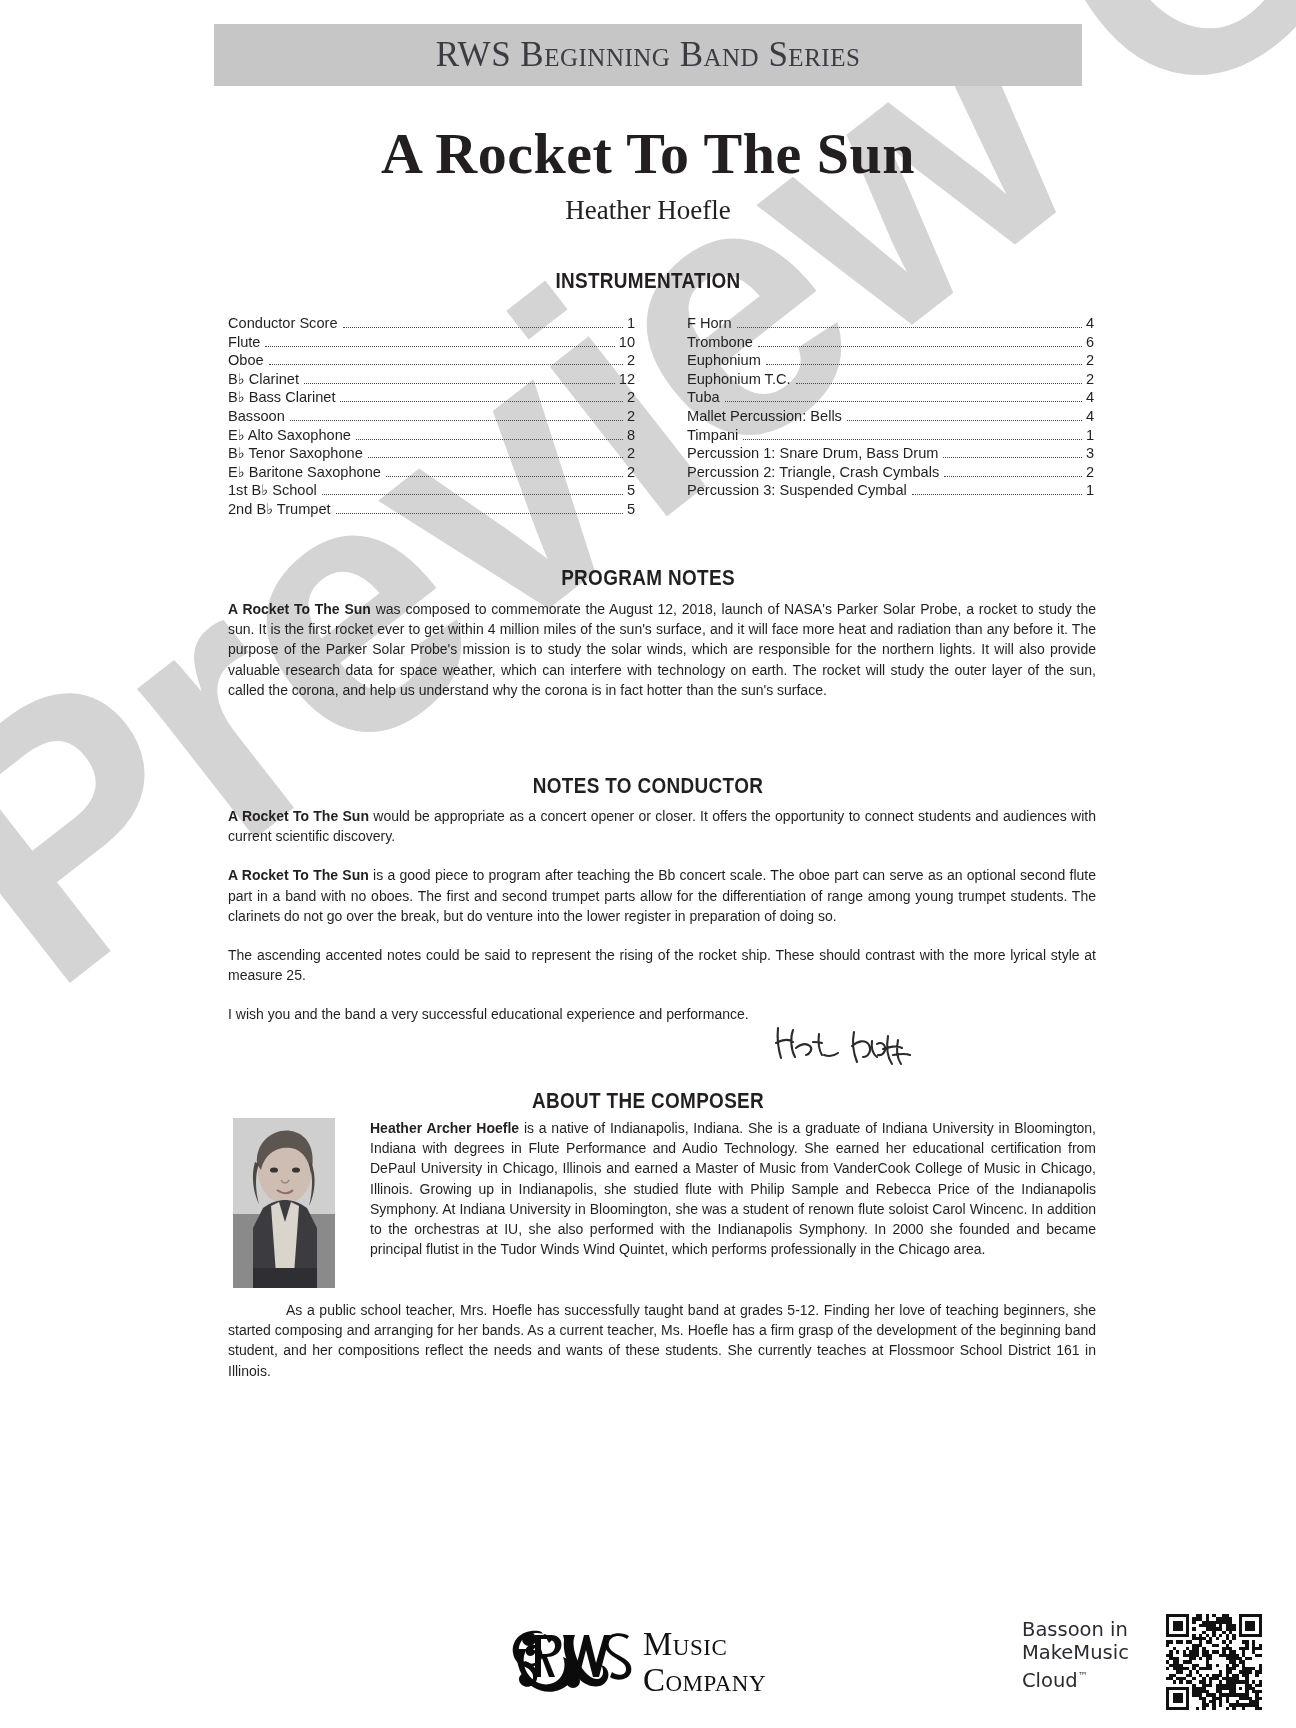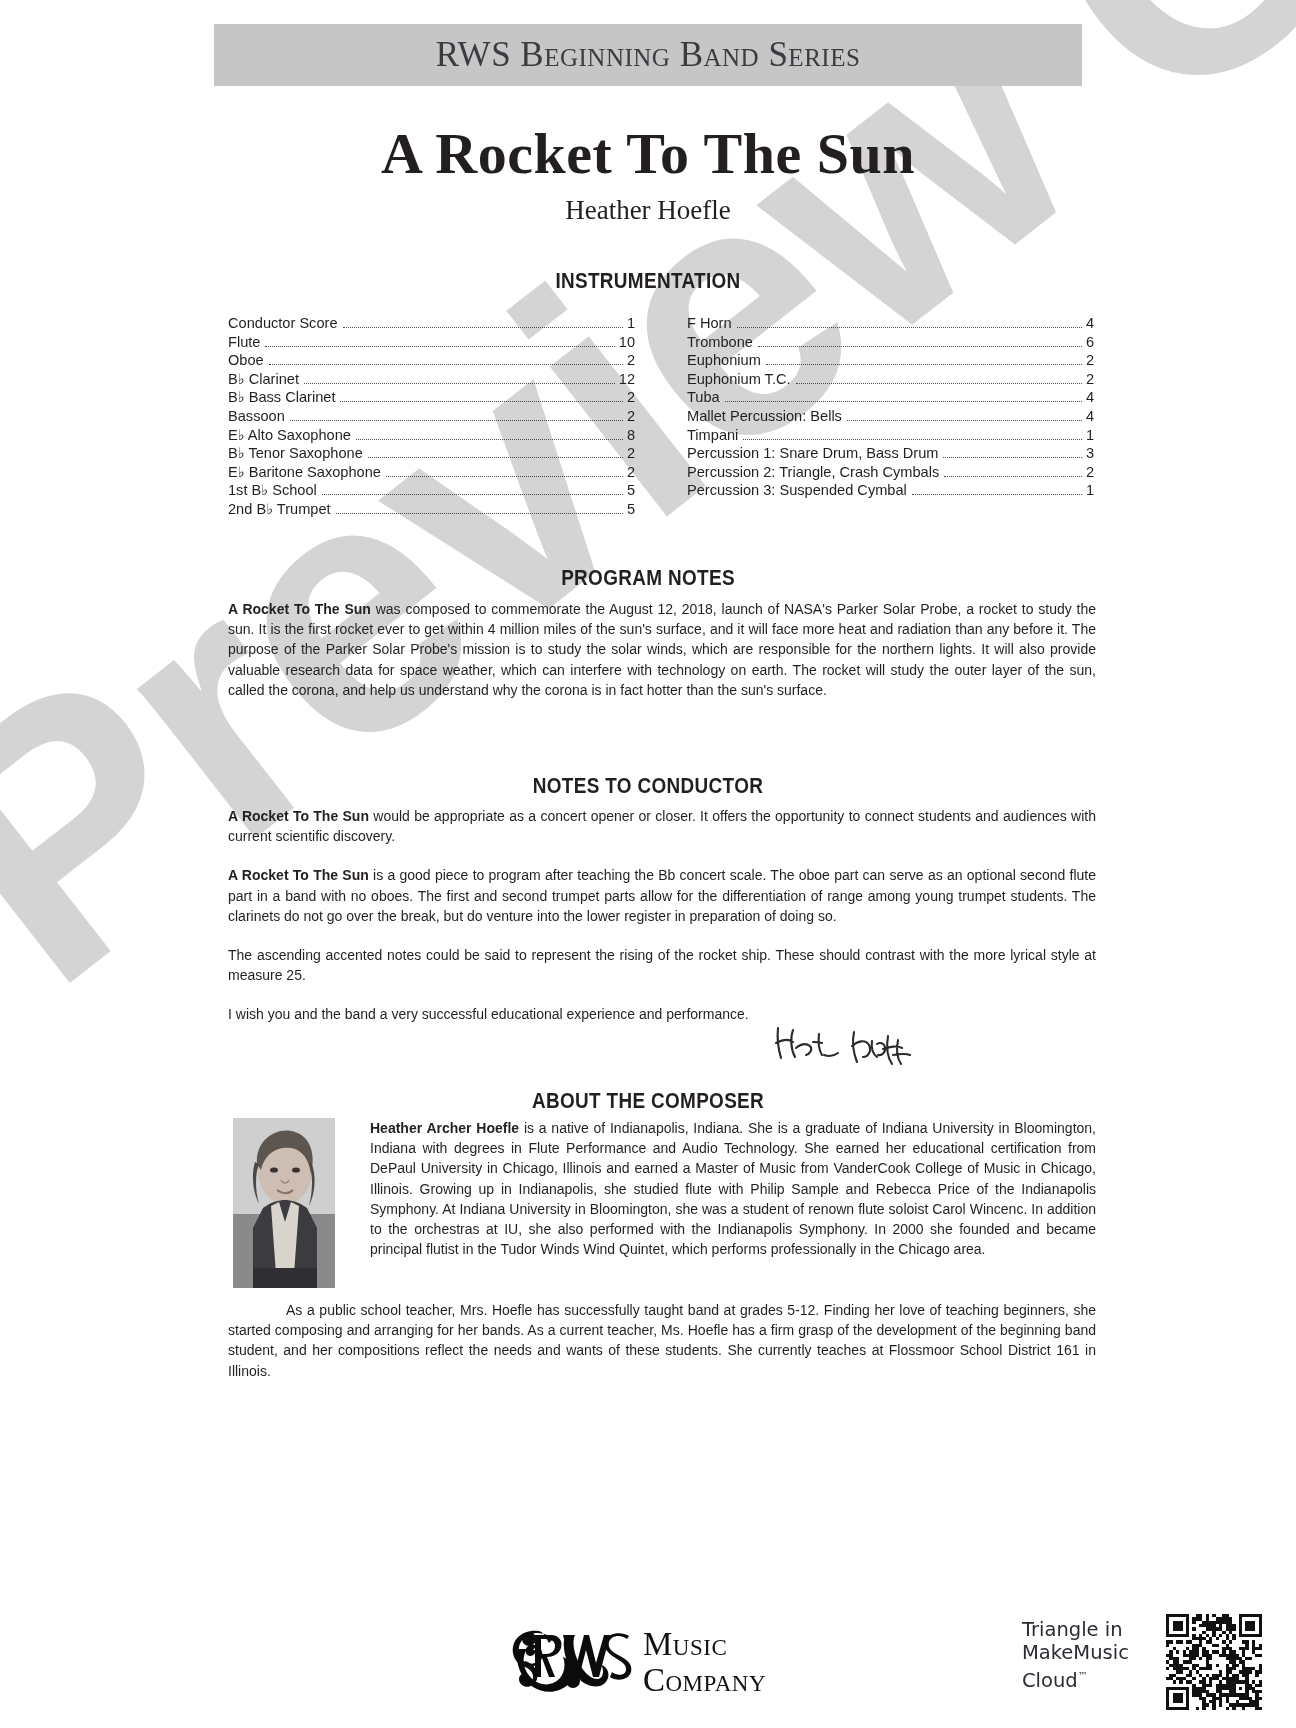--- a/index.html
+++ b/index.html
@@ -398,21 +398,21 @@
       </g>
       <g fill="#111111" font-family="Liberation Serif, serif" font-size="33" font-variant="small-caps" letter-spacing="0.5">
         <text x="138" y="50">Music</text>
         <text x="138" y="86">Company</text>
       </g>
     </svg>
   </div>
 
   <div class="mm-block">
     <div class="mm-text">
-      <span>Triangle in</span><br>
+      <span>Bassoon in</span><br>
       <span>MakeMusic</span><br>
       <span>Cloud</span><span class="mm-tm">™</span>
     </div>
     <svg class="qr" viewBox="0 0 29 29" shape-rendering="crispEdges">
       <rect width="29" height="29" fill="#ffffff"></rect>
       <g fill="#111111" id="qr-cells">
           <rect x="0" y="0" width="1" height="1"></rect>
           <rect x="1" y="0" width="1" height="1"></rect>
           <rect x="2" y="0" width="1" height="1"></rect>
           <rect x="3" y="0" width="1" height="1"></rect>

